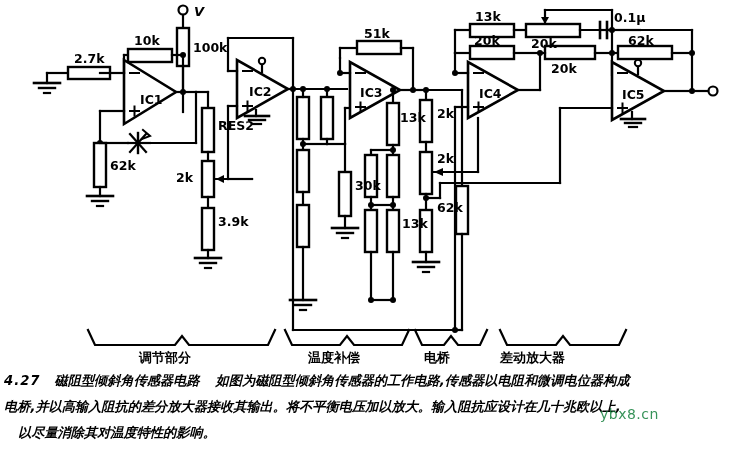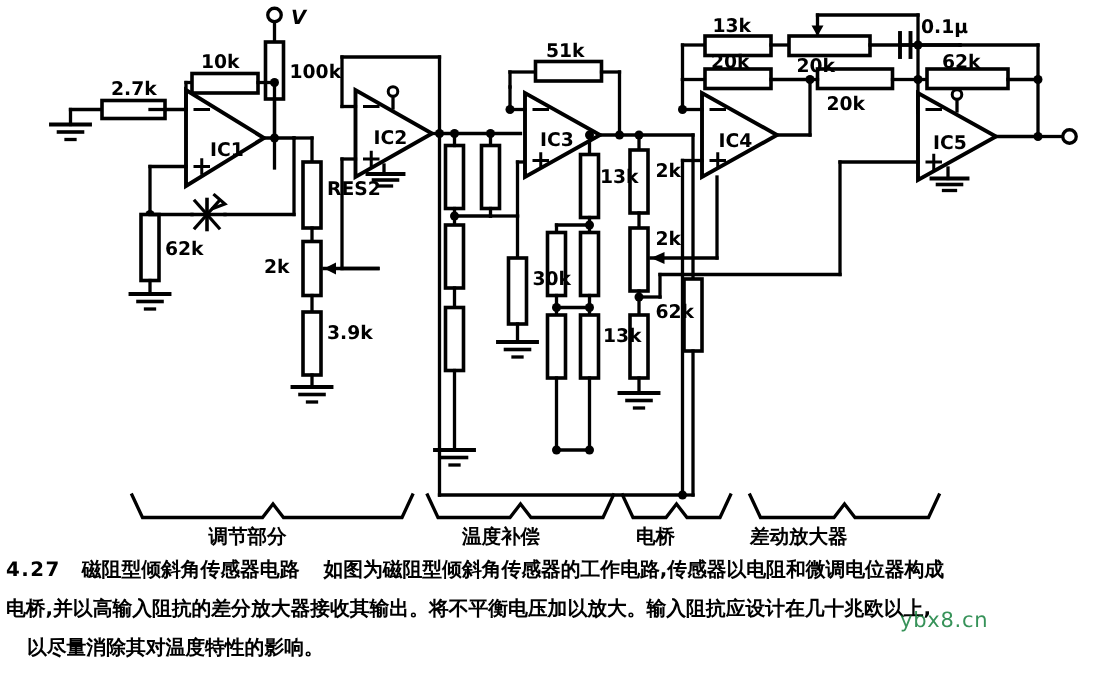--- a/index.html
+++ b/index.html
@@ -4,21 +4,21 @@
 <style>
   html,body{margin:0;padding:0;background:#fff;}
   body{width:738px;height:451px;overflow:hidden;
        font-family:"DejaVu Sans","Liberation Sans",sans-serif;}
   #root{position:relative;width:738px;height:451px;background:#ffffff;}
   #schematic{position:absolute;left:0;top:0;width:738px;height:370px;}
   .caption{position:absolute;left:0;top:368px;width:738px;
            font-family:"DejaVu Sans","Liberation Sans",sans-serif;
            color:#000;}
   .cap-line{display:block;font-size:13.2px;font-weight:bold;line-height:26px;
-            white-space:nowrap;letter-spacing:0px;}
+            white-space:nowrap;letter-spacing:0px;font-style:italic;}
   .cap-line.l1{padding-left:4px;}
   .cap-line.l2{padding-left:4px;}
   .cap-line.l3{padding-left:18px;}
   .num{letter-spacing:1px;}
   .ttl{margin-left:14px;margin-right:16px;}
   .watermark{position:absolute;left:600px;top:406px;
              font-family:"DejaVu Sans","Liberation Sans",sans-serif;
              font-size:14px;color:#15803d;opacity:.85;letter-spacing:.5px;}
   svg text{font-family:"DejaVu Sans","Liberation Sans",sans-serif;fill:#000;}
 </style>

